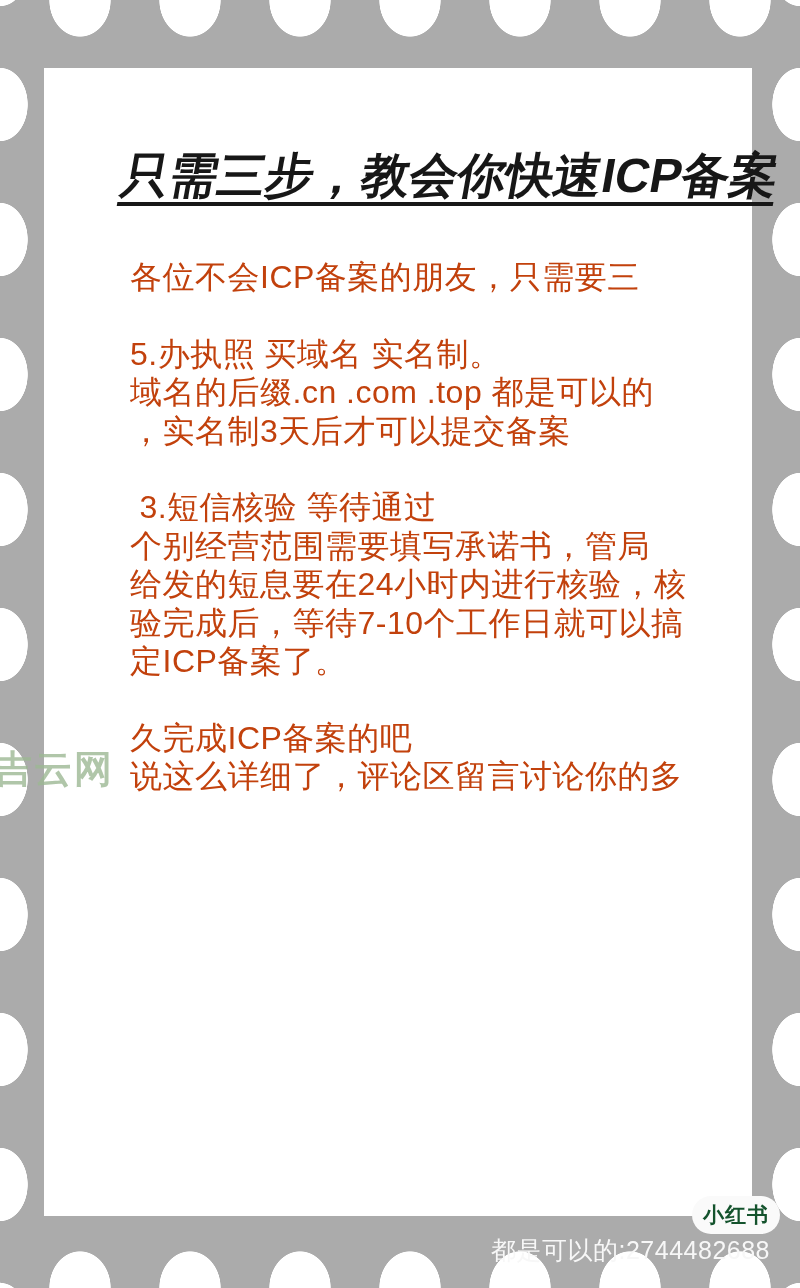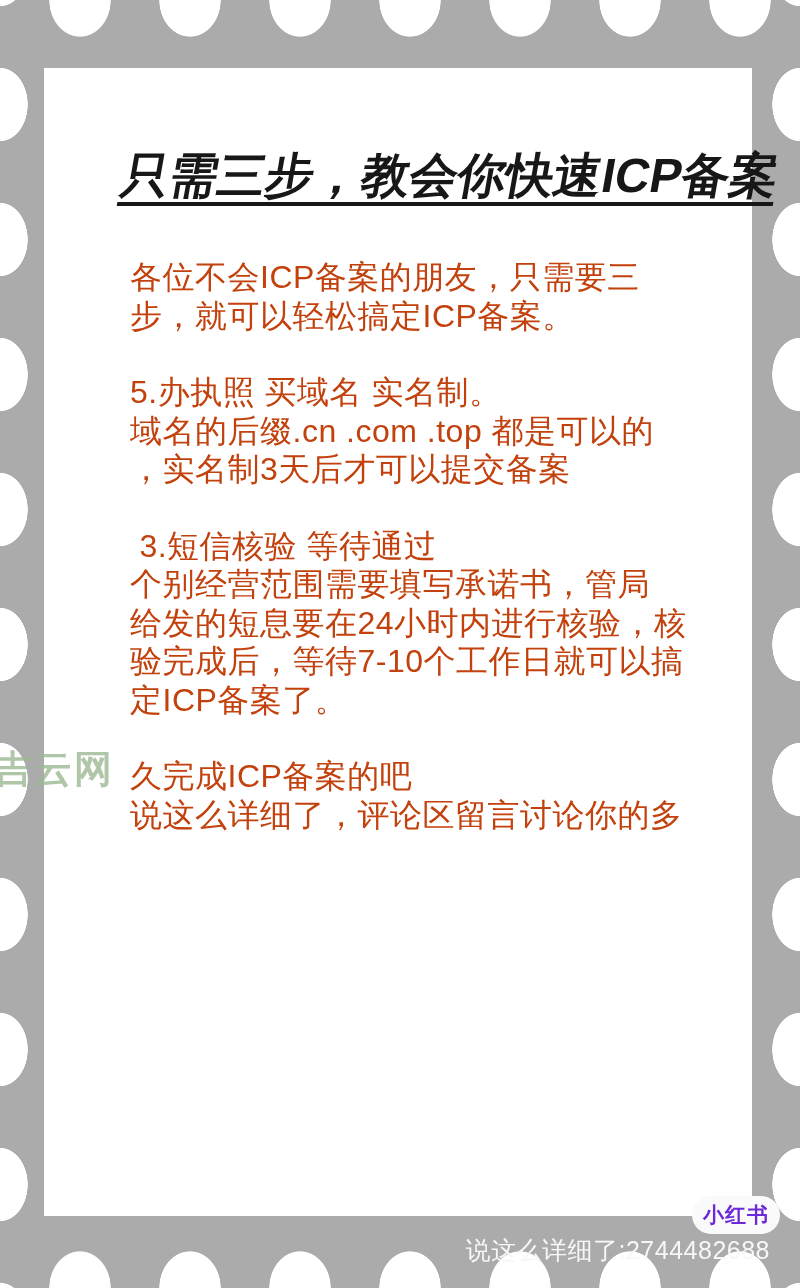--- a/index.html
+++ b/index.html
@@ -80,21 +80,21 @@
   .logo-pill {
     position: absolute;
     left: 692px; top: 1196px;
     width: 88px; height: 38px;
     background: #fafafa;
     border-radius: 19px;
     text-align: center;
     line-height: 38px;
     font-size: 21px;
     font-weight: bold;
-    color: #6d28d9;
+    color: #14532d;
     letter-spacing: 1px;
     z-index: 4;
   }
   .account {
     position: absolute;
     top: 1234px; right: 30px;
     font-size: 25px;
     color: #f7f7f7;
     letter-spacing: 0.5px;
     z-index: 4;
@@ -109,21 +109,20 @@
   <div class="perf perf-top"></div>
   <div class="perf perf-bottom"></div>
   <div class="perf perf-left"></div>
   <div class="perf perf-right"></div>
 
   <div class="panel">
     <h1 class="title">只需三步，教会你快速ICP备案</h1>
 
     <div class="para">
       <div class="line">各位不会ICP备案的朋友，只需要三</div>
-      <div class="line">步，就可以轻松搞定ICP备案。</div>
     </div>
 
     <div class="para">
       <div class="line">5.办执照 买域名 实名制。</div>
       <div class="line">域名的后缀.cn .com .top 都是可以的</div>
       <div class="line">，实名制3天后才可以提交备案</div>
     </div>
 
 
     <div class="para">
@@ -137,15 +136,15 @@
     <div class="para">
       <div class="line">久完成ICP备案的吧</div>
       <div class="line">说这么详细了，评论区留言讨论你的多</div>
     </div>
   </div>
 
   <div class="watermark">吉云网</div>
 
   <div class="logo-pill">小红书</div>
 
-  <div class="account">说这么详细了:2744482688</div>
+  <div class="account">都是可以的:2744482688</div>
 
 </div>
 
 </body></html>

